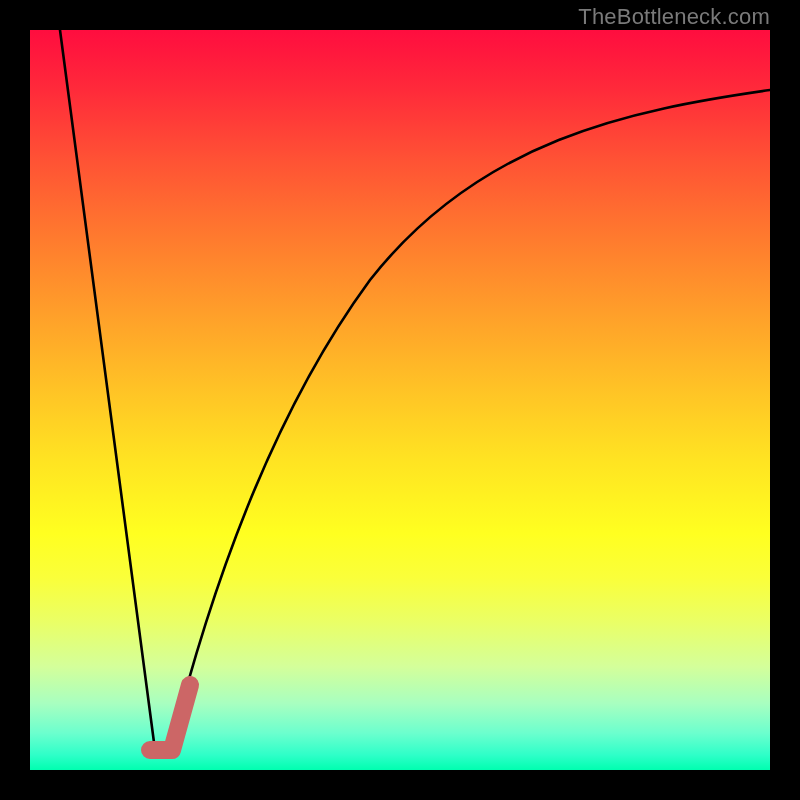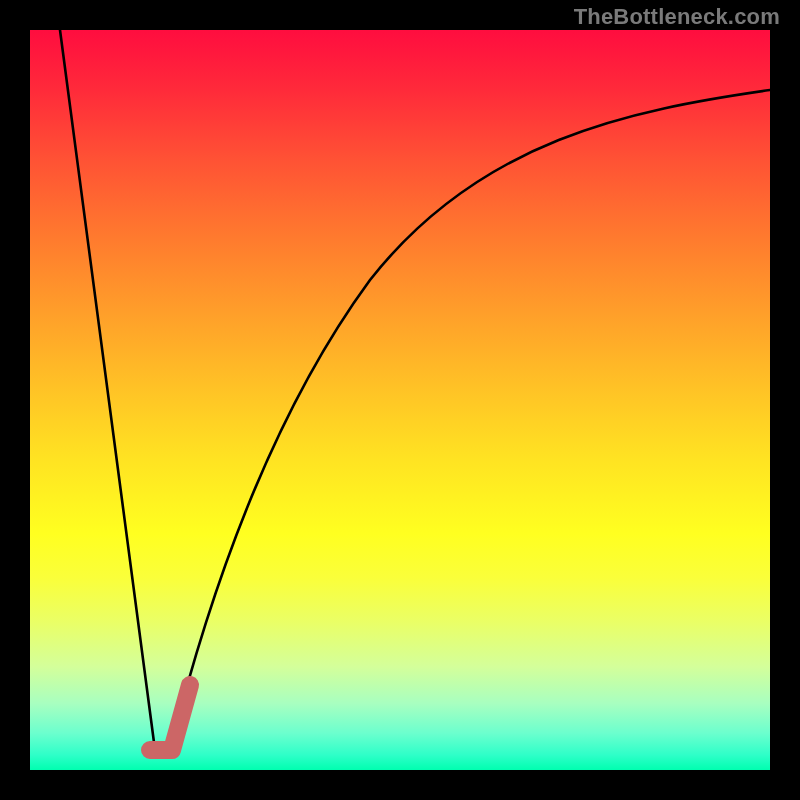--- a/index.html
+++ b/index.html
@@ -44,27 +44,26 @@
   .curve-svg {
     position: absolute;
     left: 0;
     top: 0;
     width: 740px;
     height: 740px;
     pointer-events: none;
   }
   .watermark {
     position: absolute;
-    right: 20px;
+    right: 30px;
     top: 4px;
     color: #7a7a7a;
     font-size: 22px;
     letter-spacing: 0.2px;
     user-select: none;
-    font-weight: bold;
   }
 </style>
 </head>
 <body>
 
 <div class="outer">
   <div class="watermark">TheBottleneck.com</div>
   <div class="plot">
     <svg class="curve-svg" viewBox="0 0 740 740" preserveAspectRatio="none">
       <path fill="none" stroke="#000" stroke-width="2.6" stroke-linejoin="round" stroke-linecap="round" d="M 30 0 L 125 720 L 140 720 C 170 600, 230 400, 340 250 C 450 110, 600 80, 740 60"></path>

